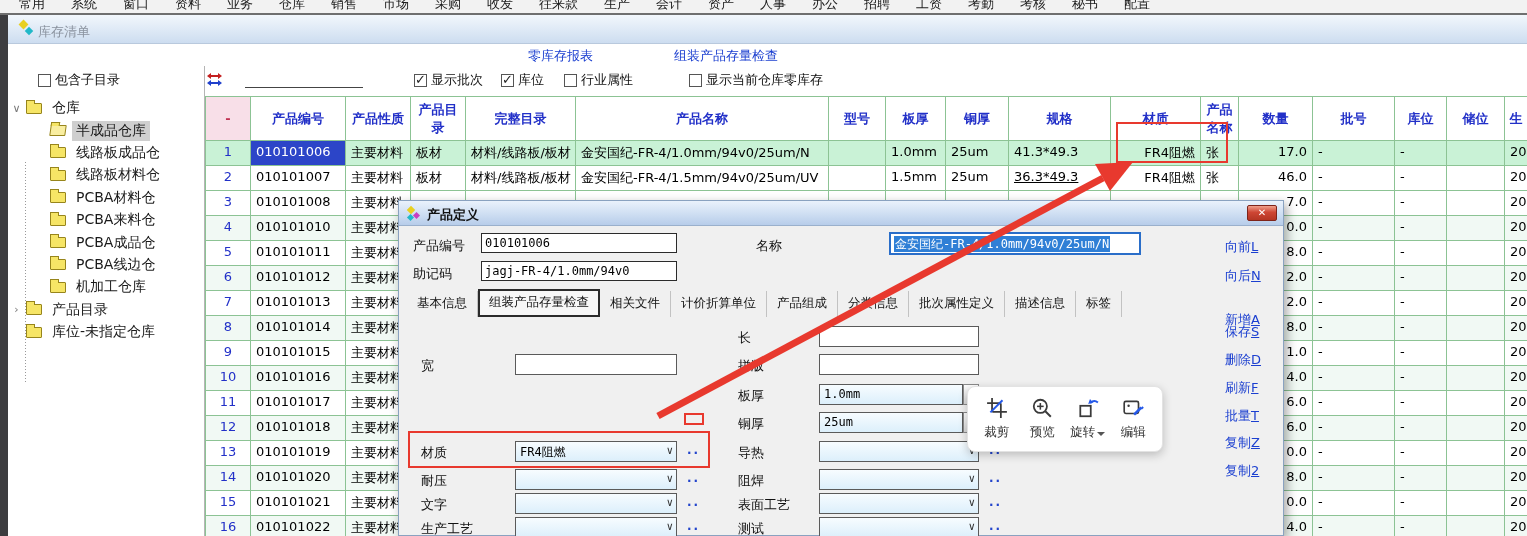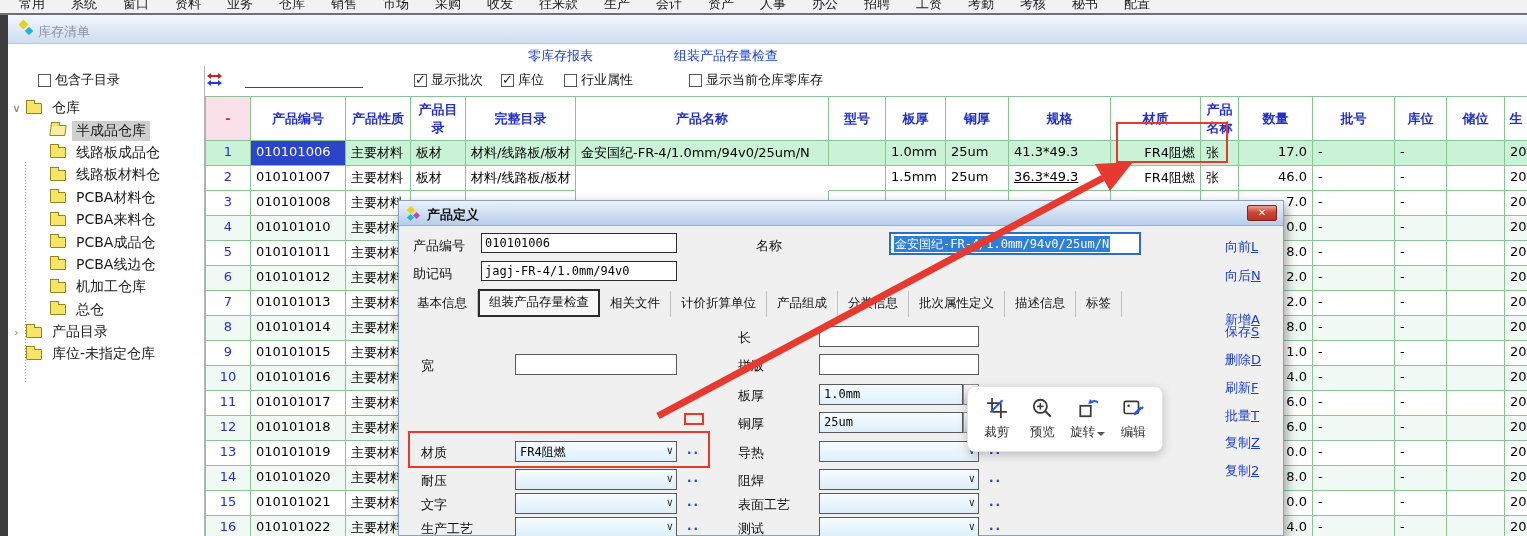--- a/index.html
+++ b/index.html
@@ -178,25 +178,20 @@
       </div>
       <div class="tree-row lvl1">
         <span class="exp"></span>
         <span class="folder"></span>
         <span class="tree-label">PCBA线边仓</span>
       </div>
       <div class="tree-row lvl1">
         <span class="exp"></span>
         <span class="folder"></span>
         <span class="tree-label">机加工仓库</span>
-      </div>
-      <div class="tree-row lvl1">
-        <span class="exp"></span>
-        <span class="folder"></span>
-        <span class="tree-label">总仓</span>
       </div>
       <div class="tree-row">
         <span class="exp">›</span>
         <span class="folder"></span>
         <span class="tree-label">产品目录</span>
       </div>
       <div class="tree-row">
         <span class="exp"></span>
         <span class="folder"></span>
         <span class="tree-label">库位-未指定仓库</span>
@@ -238,20 +233,21 @@
     <div class="cell r rowsel" style="left: 1033px; top: 44px; width: 74px; height: 25px;">17.0</div>
     <div class="cell rowsel" style="left: 1107px; top: 44px; width: 82px; height: 25px;">-</div>
     <div class="cell rowsel" style="left: 1189px; top: 44px; width: 52px; height: 25px;">-</div>
     <div class="cell rowsel" style="left: 1241px; top: 44px; width: 58px; height: 25px;"></div>
     <div class="cell rowsel" style="left: 1299px; top: 44px; width: 23px; height: 25px;">202</div>
     <div class="cell c-num" style="left: 0px; top: 69px; width: 45px; height: 25px;">2</div>
     <div class="cell" style="left: 45px; top: 69px; width: 95px; height: 25px;">010101007</div>
     <div class="cell" style="left: 140px; top: 69px; width: 65px; height: 25px;">主要材料</div>
     <div class="cell" style="left: 205px; top: 69px; width: 55px; height: 25px;">板材</div>
     <div class="cell" style="left: 260px; top: 69px; width: 110px; height: 25px;">材料/线路板/板材</div>
+    <div class="cell" style="left: 370px; top: 69px; width: 253px; height: 25px;">金安国纪-FR-4/1.5mm/94v0/25um/UV</div>
     <div class="cell" style="left: 623px; top: 69px; width: 57px; height: 25px;"></div>
     <div class="cell" style="left: 680px; top: 69px; width: 60px; height: 25px;">1.5mm</div>
     <div class="cell" style="left: 740px; top: 69px; width: 63px; height: 25px;">25um</div>
     <div class="cell" style="left: 803px; top: 69px; width: 102px; height: 25px; text-decoration: underline;">36.3*49.3</div>
     <div class="cell r" style="left: 905px; top: 69px; width: 90px; height: 25px;">FR4阻燃</div>
     <div class="cell" style="left: 995px; top: 69px; width: 38px; height: 25px;">张</div>
     <div class="cell r" style="left: 1033px; top: 69px; width: 74px; height: 25px;">46.0</div>
     <div class="cell" style="left: 1107px; top: 69px; width: 82px; height: 25px;">-</div>
     <div class="cell" style="left: 1189px; top: 69px; width: 52px; height: 25px;">-</div>
     <div class="cell" style="left: 1241px; top: 69px; width: 58px; height: 25px;"></div>

